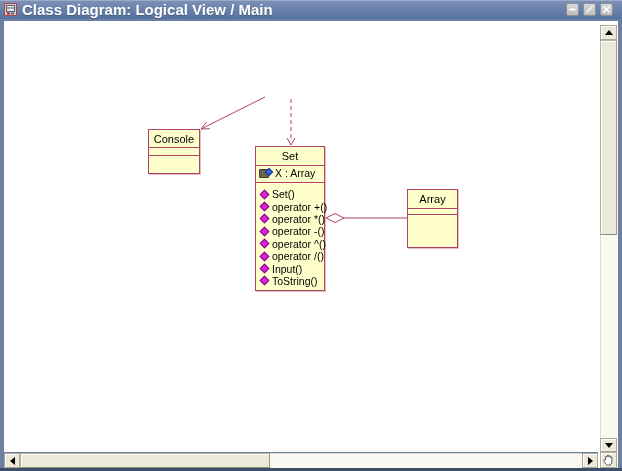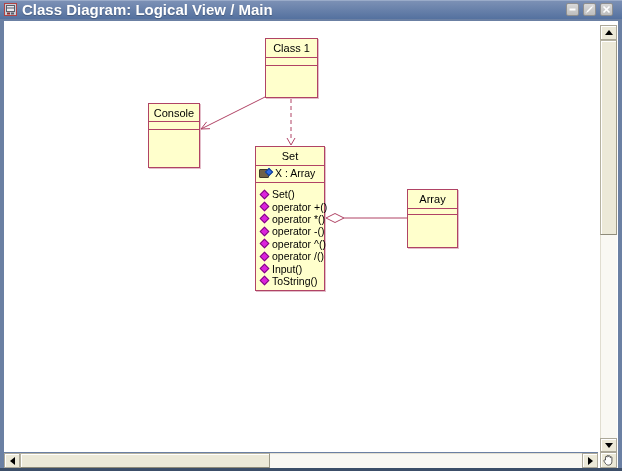--- a/index.html
+++ b/index.html
@@ -84,27 +84,22 @@
         <svg width="9" height="9" viewBox="0 0 9 9">
           <line x1="1.5" y1="1.5" x2="7.5" y2="7.5" stroke="#ffffff" stroke-width="1.6"></line>
           <line x1="7.5" y1="1.5" x2="1.5" y2="7.5" stroke="#ffffff" stroke-width="1.6"></line>
         </svg>
       </button>
     </div>
   </div>
 
   <div class="canvas">
 
-    <div class="uml-class" style="left:261px;top:17px;width:53px;height:60px;">
-      <div class="c-name" style="height:18px;">Class 1</div>
-      <div class="c-attrs" style="height:8px;"></div>
-      <div class="c-ops" style="height:32px;"></div>
-    </div>
-
-    <div class="uml-class" style="left:144px;top:82px;width:52px;height:65px;">
+
+    <div class="uml-class" style="left:144px;top:108px;width:52px;height:45px;">
       <div class="c-name" style="height:17px;">Console</div>
       <div class="c-attrs" style="height:8px;"></div>
       <div class="c-ops" style="height:34px;"></div>
     </div>
 
     <div class="uml-class" style="left:251px;top:125px;width:70px;height:145px;">
       <div class="c-name" style="height:18px;">Set</div>
       <div class="c-attrs" style="height:17px;padding-top:1px;">
         <div class="member-row">
           <span class="attr-icon">

